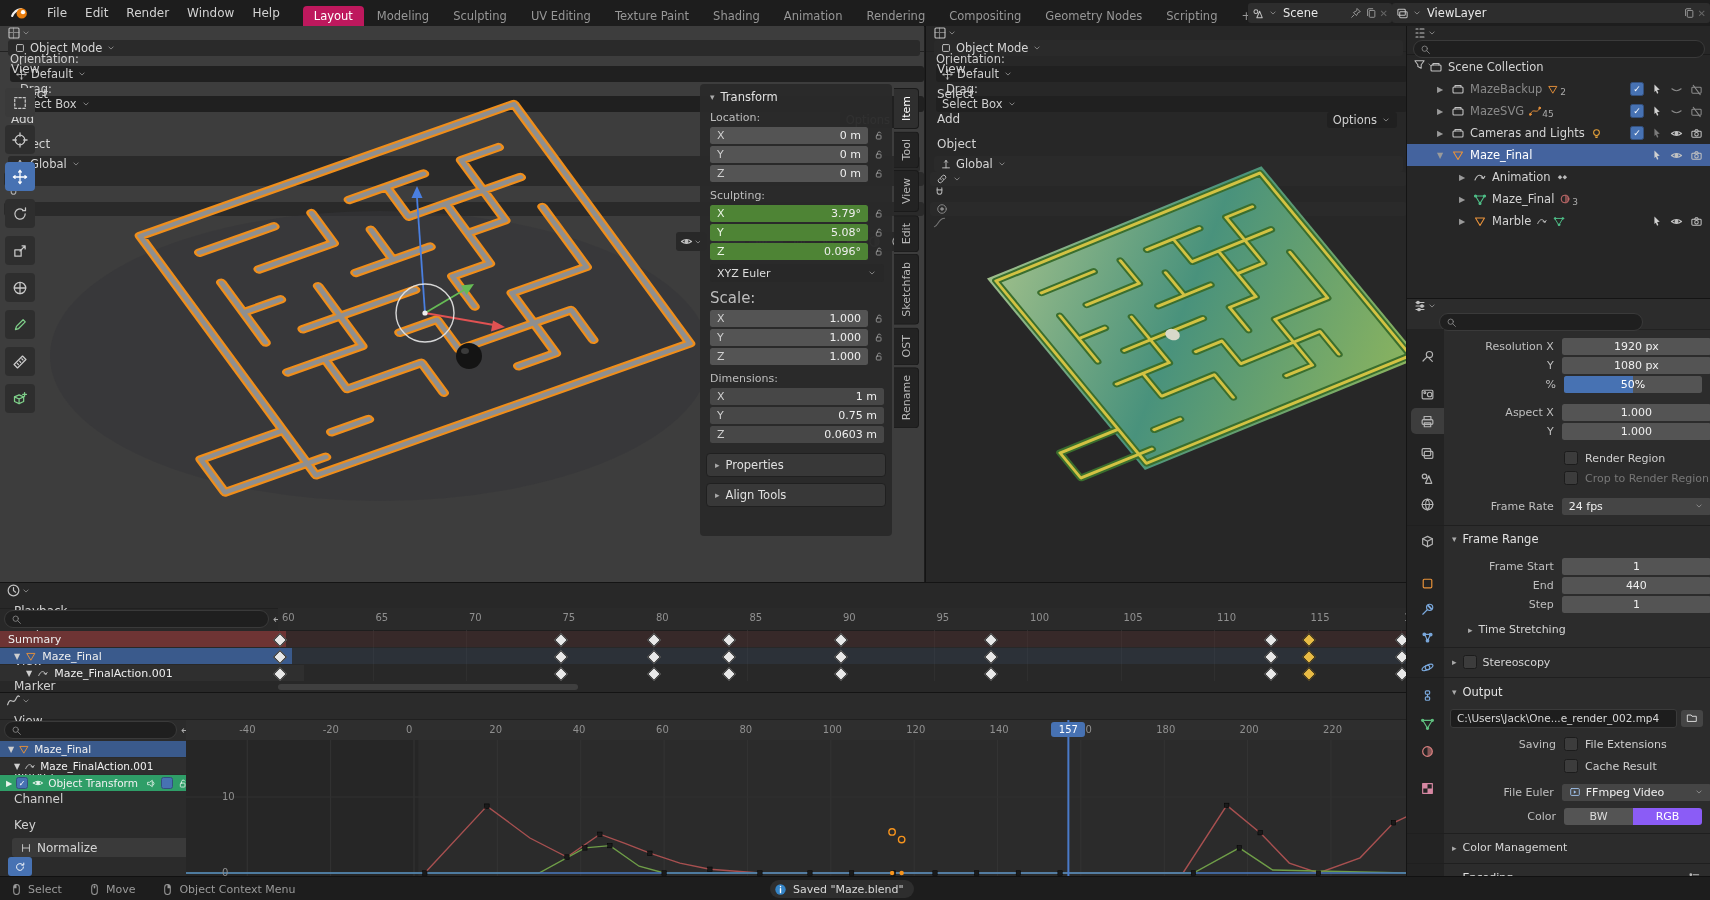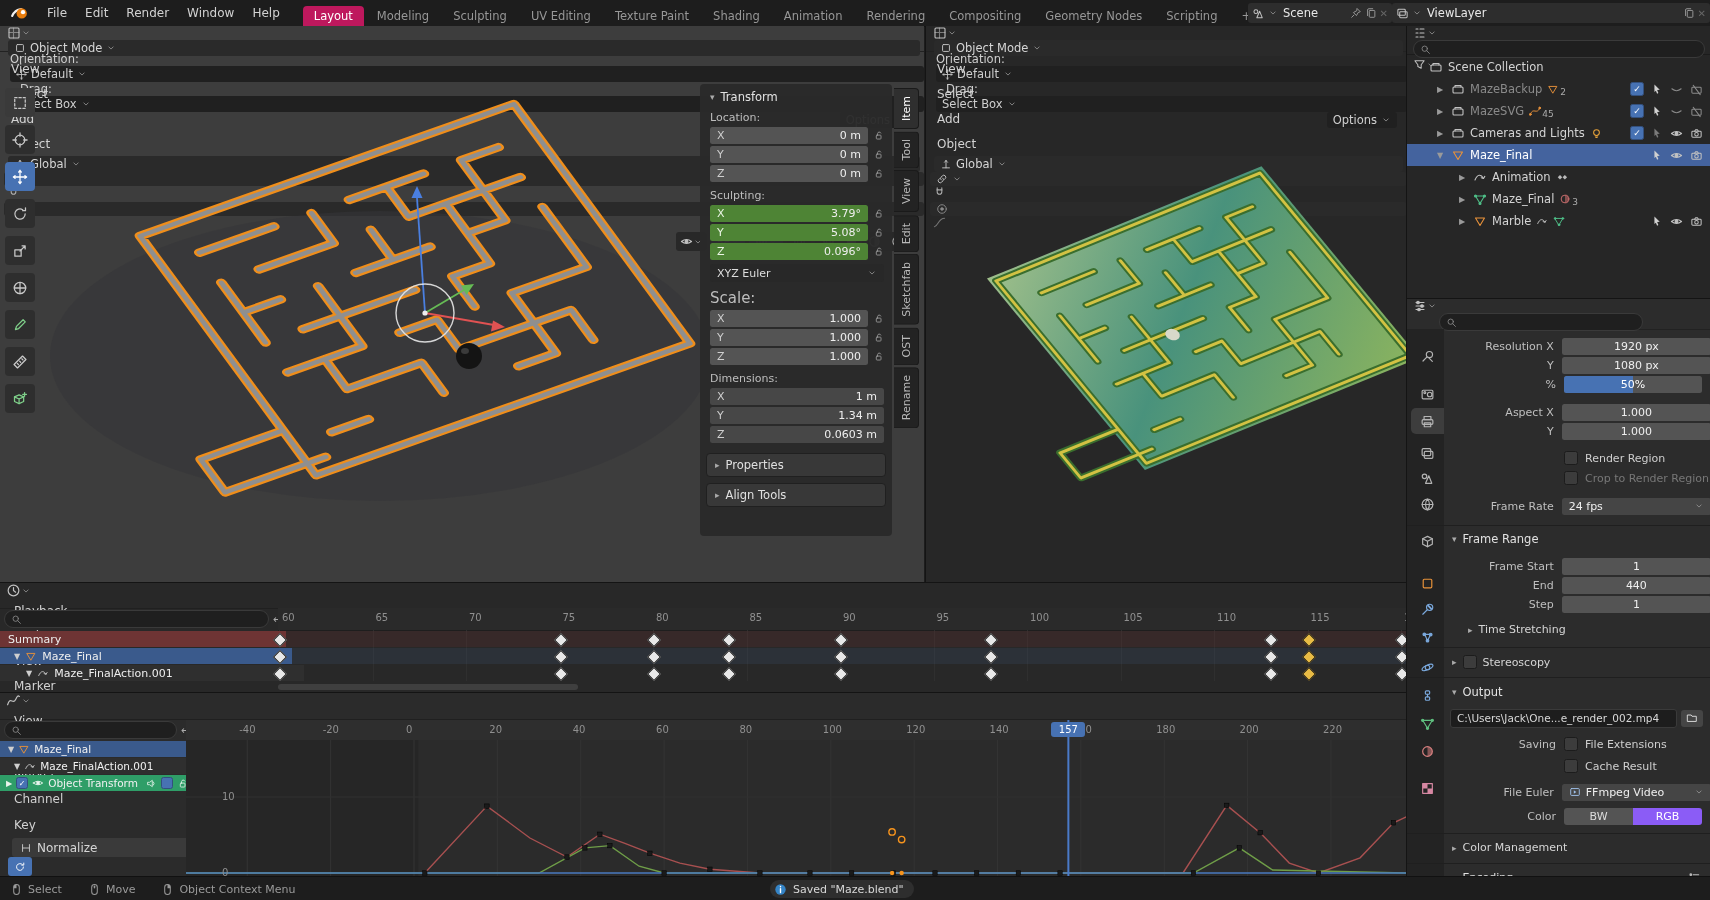--- a/index.html
+++ b/index.html
@@ -633,21 +633,21 @@
             </div>
           </div>
           <div style="margin-top: 7px;">
             <div style="color: rgb(189, 189, 189); font-size: 11px; margin-bottom: 3px;">Dimensions:</div>
             <div class="fld dim" style="margin-bottom: 2px;">
               <span style="color: rgb(207, 207, 207);">X</span>
               <span>1 m</span>
             </div>
             <div class="fld dim" style="margin-bottom: 2px;">
               <span style="color: rgb(207, 207, 207);">Y</span>
-              <span>1.34 m</span>
+              <span>0.75 m</span>
             </div>
             <div class="fld dim" style="margin-bottom: 2px;">
               <span style="color: rgb(207, 207, 207);">Z</span>
               <span>0.0603 m</span>
             </div>
           </div>
         </div>
         <div style="margin: 6px 6px 0px; background: rgb(56, 56, 56); border-radius: 4px; height: 22px; display: flex; align-items: center; gap: 6px; padding: 0px 8px; border: 1px solid rgb(32, 32, 32);">
           <span style="font-size: 9px; color: rgb(170, 170, 170);">▸</span>
           <span style="font-size: 11.5px; color: rgb(224, 224, 224);">Properties</span>

